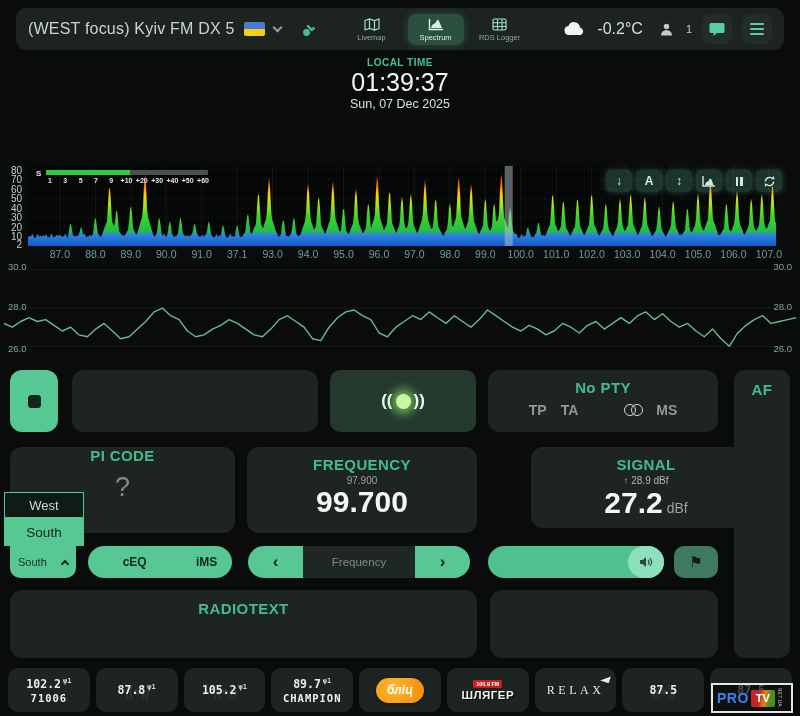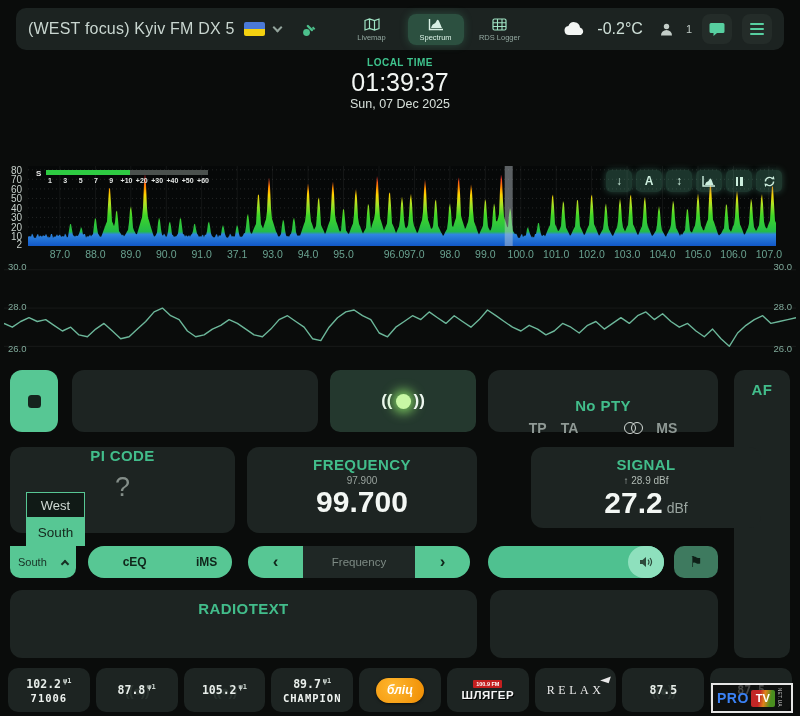--- a/index.html
+++ b/index.html
@@ -63,40 +63,40 @@
   .glabel { font-size:15px; font-weight:bold; color:#42bd8b; letter-spacing:.4px; text-align:center; }
   #stopbtn { left:10px; top:370px; width:48px; height:62px; background:#57c794; border-radius:12px;
     display:flex; align-items:center; justify-content:center; }
   #stopbtn .sq { width:13px; height:13px; background:#15241d; border-radius:3.5px; }
   #stationpanel { left:72px; top:370px; width:246px; height:62px; }
   #livebtn { left:330px; top:370px; width:146px; height:62px; background:#24382e; border-radius:10px;
     display:flex; align-items:center; justify-content:center; }
   #livebtn .arc { font-size:17px; font-weight:bold; color:#eef7f0; }
   #livebtn .dot { width:15px; height:15px; border-radius:50%; background:#c8f7a4; margin:0 3px;
     box-shadow:0 0 11px 4px rgba(150,243,110,0.75); }
-  #ptypanel { left:488px; top:370px; width:230px; height:62px; padding-top:27px; }
+  #ptypanel { left:488px; top:370px; width:230px; height:62px; padding-top:9px; }
   #ptyflags { display:flex; align-items:center; justify-content:center; margin-top:6px;
     font-size:14px; font-weight:bold; color:#8f9995; }
   #ptyflags .gap1{ width:14px;} #ptyflags .gap2{ width:46px;} #ptyflags .gap3{ width:13px;}
   .stereo { display:flex; } .stereo i { width:12px; height:12px; border:1.7px solid #d3dad6; border-radius:50%; }
   .stereo i:last-child { margin-left:-5px; }
   #afpanel { left:734px; top:370px; width:56px; height:288px; border-radius:10px; padding-top:11px; }
   #pipanel { left:10px; top:447px; width:225px; height:86px; }
   #pival { text-align:center; font-size:27px; color:#848e89; margin-top:8px; }
   #freqpanel { left:247px; top:447px; width:230px; height:86px; padding-top:9px; }
   #freqprev { text-align:center; font-size:10px; color:#98a29d; margin-top:2px; }
   #freqval { text-align:center; font-size:30px; color:#f3f7f4; line-height:1; margin-top:1px; font-weight:600; }
   #sigpanel { left:488px; top:447px; width:230px; height:81px; padding-top:9px;margin-left:43px; }
   #sigpeak { text-align:center; font-size:10px; color:#b0bab4; margin-top:2px; }
   #sigrow { text-align:center; margin-top:0; }
   #sigval { font-size:30px; color:#f3f7f4; font-weight:600; }
   #sigunit { font-size:14px; color:#9aa5a0; margin-left:4px; }
 
   
-  #ddopts { left:26px; top:492px; width:59px; z-index:20; }
+  #ddopts { left:4px; top:492px; width:80px; z-index:20; }
   .ddopt1 { height:26px; background:#101a16; border:1px solid #57c794; color:#cfd9d3; font-size:13px;
     display:flex; align-items:center; justify-content:center; }
   .ddopt2 { height:28px; background:#57c794; color:#14271c; font-size:13.5px;
     display:flex; align-items:center; justify-content:center; }
   #ddtrig { left:10px; top:546px; width:66px; height:32px; background:#57c794; border-radius:0 0 10px 10px;
     z-index:20; display:flex; align-items:center; padding:0 8px; }
   #ddtrig .v { font-size:11px; color:#173024; flex:1; }
   #ddtrig .c { width:6px; height:6px; border-left:2px solid #173024; border-top:2px solid #173024;
     transform:rotate(45deg); margin-top:3px; }
 
@@ -340,21 +340,21 @@
   <div id="spx" class="abs">
       <span style="left: 59.9052px;">87.0</span>
       <span style="left: 95.3555px;">88.0</span>
       <span style="left: 130.806px;">89.0</span>
       <span style="left: 166.256px;">90.0</span>
       <span style="left: 201.706px;">91.0</span>
       <span style="left: 237.156px;">37.1</span>
       <span style="left: 272.607px;">93.0</span>
       <span style="left: 308.057px;">94.0</span>
       <span style="left: 343.507px;">95.0</span>
-      <span style="left: 394px;">96.0</span>
+      <span style="left: 379px;">96.0</span>
       <span style="left: 414.408px;">97.0</span>
       <span style="left: 449.858px;">98.0</span>
       <span style="left: 485.308px;">99.0</span>
       <span style="left: 520.758px;">100.0</span>
       <span style="left: 556.209px;">101.0</span>
       <span style="left: 591.659px;">102.0</span>
       <span style="left: 627.109px;">103.0</span>
       <span style="left: 662.559px;">104.0</span>
       <span style="left: 698.009px;">105.0</span>
       <span style="left: 733.46px;">106.0</span>

